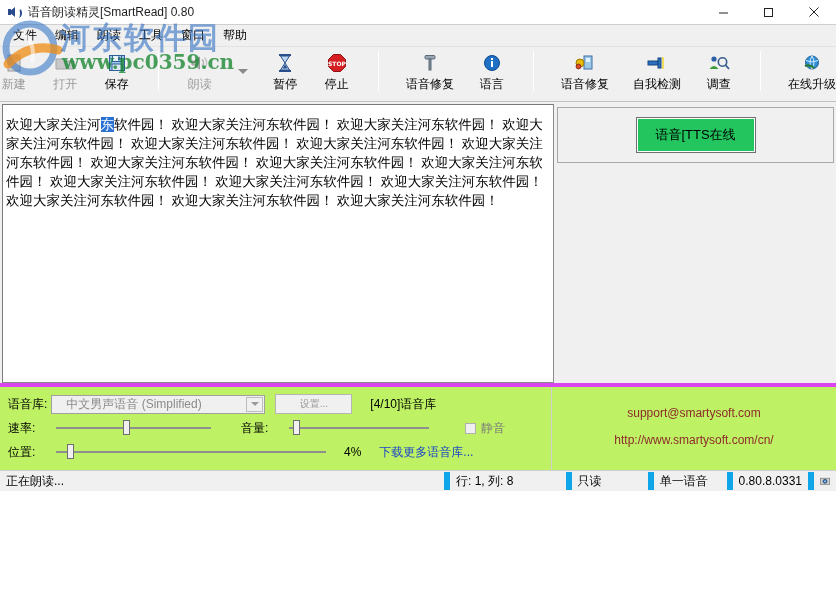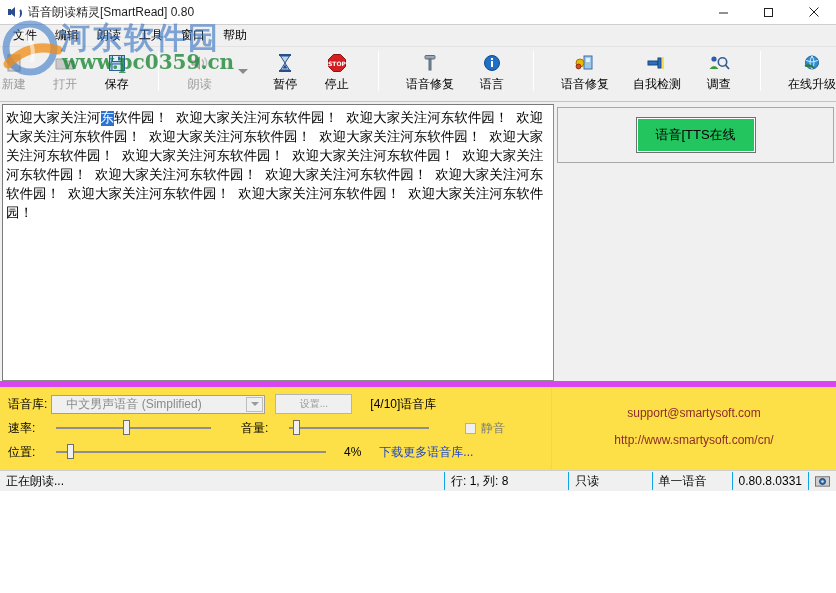--- a/index.html
+++ b/index.html
@@ -146,22 +146,22 @@
   .editor {
     flex: 1 1 auto;
     background: #ffffff;
     border: 1px solid #8c8c8c;
     border-top-color:#7a7a7a; border-left-color:#7a7a7a;
     position: relative;
     overflow: hidden;
     box-sizing: border-box;
   }
   .editor-text {
-    padding: 4px 4px 2px 3px;
-    font-family: Liberation Mono, monospace;
+    padding: 10px 4px 2px 3px;
+    font-family: Liberation Serif, serif;
     font-size: 13.5px;
     line-height: 19px;
     color: #000;
     letter-spacing: 0px;
     word-break: break-all;
   }
   .sel {
     background: #2a72d4;
     color: #ffffff;
   }
@@ -253,22 +253,22 @@
     border: 1px solid #707070;
     box-shadow: inset 0 0 0 1px #ffffff;
     display:flex; align-items:center; justify-content:center;
     font-size: 13px;
     padding: 0 10px;
   }
 
   
   .bottom {
     height: 83px;
-    background: #fde047;
-    border-top: 6px solid #d946ef;
+    background: #bef264;
+    border-top: 4px solid #d946ef;
     display: flex;
     flex: 0 0 auto;
   }
   .bottom-left {
     width: 552px;
     padding: 5px 0 0 8px;
     box-sizing: border-box;
     border-right: 1px solid #cfcfcf;
   }
   .row {
@@ -336,21 +336,21 @@
     height: 20px;
     background: #f0f0f0;
     border-top: 1px solid #cfcfcf;
     display: flex; align-items: center;
     flex: 0 0 auto;
     font-size: 12px;
   }
   .sb-cell {
     height: 18px; display:flex; align-items:center;
     padding: 0 6px;
-    border-left: 1px solid #0ea5e9;
+    border-left: 6px solid #0ea5e9;
     box-sizing:border-box;
   }
   .sb-first { flex: 0 0 auto; padding-left: 6px; border-left: none; width: 444px;}
   .sb-pos { width: 144px; }
   .sb-ro { width: 96px; }
   .sb-mode { width: 92px; }
   .sb-ver { width: 86px; }
   .sb-icon {
     width: 28px; display:flex;align-items:center;justify-content:center;
   }

